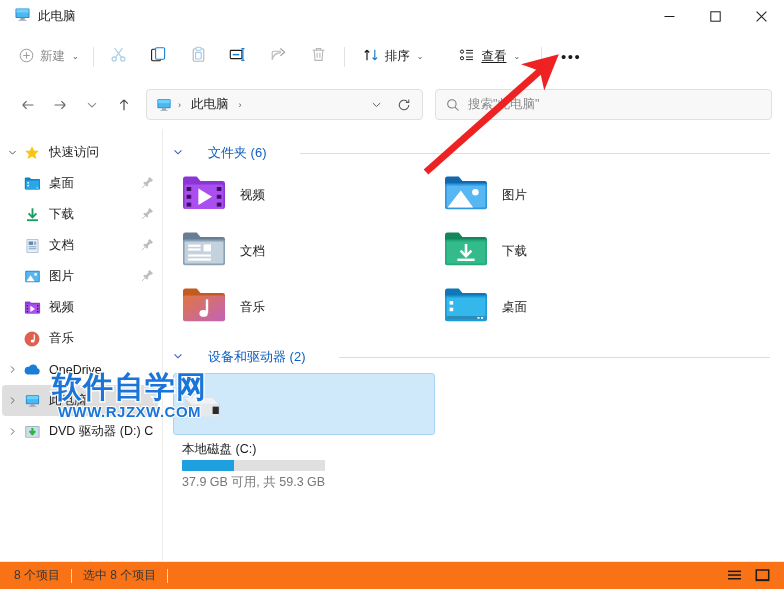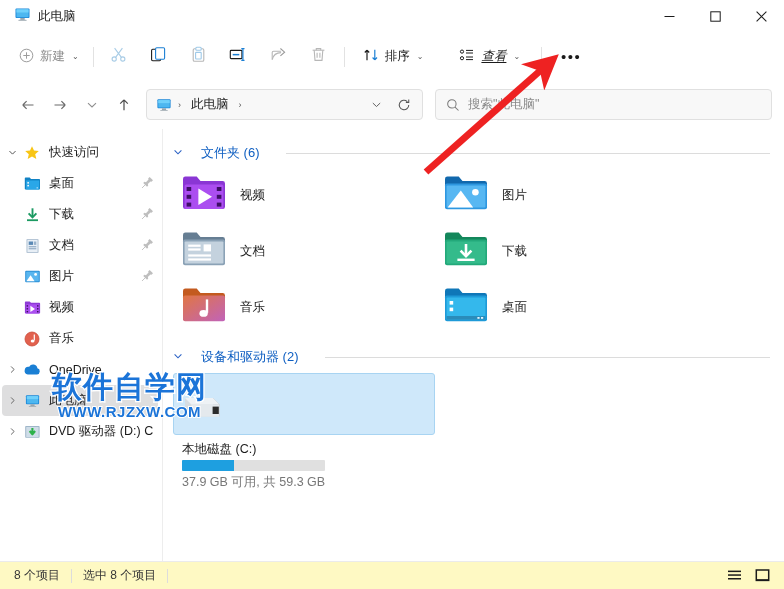--- a/index.html
+++ b/index.html
@@ -52,21 +52,21 @@
   }
   .cb-icon-btn {
     width: 40px; height: 32px;
     display: flex; align-items: center; justify-content: center;
     border-radius: 4px;
   }
   .cb-sep {
     width: 1px; height: 20px; background: #e2e2e2; margin: 0 5px;
   }
   .chev { font-size: 8px; color: #5a5a5a; margin-left: 1px; }
-  .underlined { text-decoration: underline; text-underline-offset: 2px; font-style: italic; }
+  .underlined { text-decoration: underline; text-underline-offset: 2px; }
 
   
   .navbar {
     position: absolute; left: 0; top: 80px; width: 784px; height: 49px;
     background: #ffffff;
     display: flex; align-items: center;
     padding: 0 12px;
     gap: 0px;
   }
   .nav-btn {
@@ -144,21 +144,21 @@
   .sb-pin { margin-left: auto; opacity: .55; }
 
   .main {
     flex: 1; height: 432px;
     background: #ffffff;
     padding: 12px 14px 0 10px;
     position: relative;
     overflow: hidden;
   }
   .group-hdr {
-    display: flex; align-items: center; gap: 18px;
+    display: flex; align-items: center; gap: 25px;
     height: 24px; margin-bottom: 4px;
   }
   .group-twisty { font-size: 9px; color: #2a61c4; }
   .group-title { font-size: 13px; color: #0f5fc2; white-space: nowrap; }
   .group-rule { flex: 1; height: 1px; background: #dcdcdc; margin-left: 8px; }
 
   .grid {
     display: grid;
     grid-template-columns: 262px 262px;
     row-gap: 4px;
@@ -188,21 +188,21 @@
   .bar {
     width: 100%; max-width: 246px; height: 11px;
     background: #e0e0e0; border-radius: 1px; margin: 3px 0 3px 0;
     overflow: hidden;
   }
   .bar-fill { height: 11px; background: #1e9fe0; }
 
   
   .statusbar {
     position: absolute; left: 0; top: 561px; width: 784px; height: 28px;
-    background: #fef9c3;
+    background: #f97316;
     border-top: 1px solid #ebebeb;
     display: flex; align-items: center;
     padding: 0 8px 0 14px;
   }
   .st-text { font-size: 12px; color: #383838; }
   .st-div { width: 1px; height: 14px; background: #dcdcdc; margin: 0 11px; }
   .st-spacer { flex: 1; }
   .view-btn {
     width: 28px; height: 22px;
     display: flex; align-items: center; justify-content: center;

